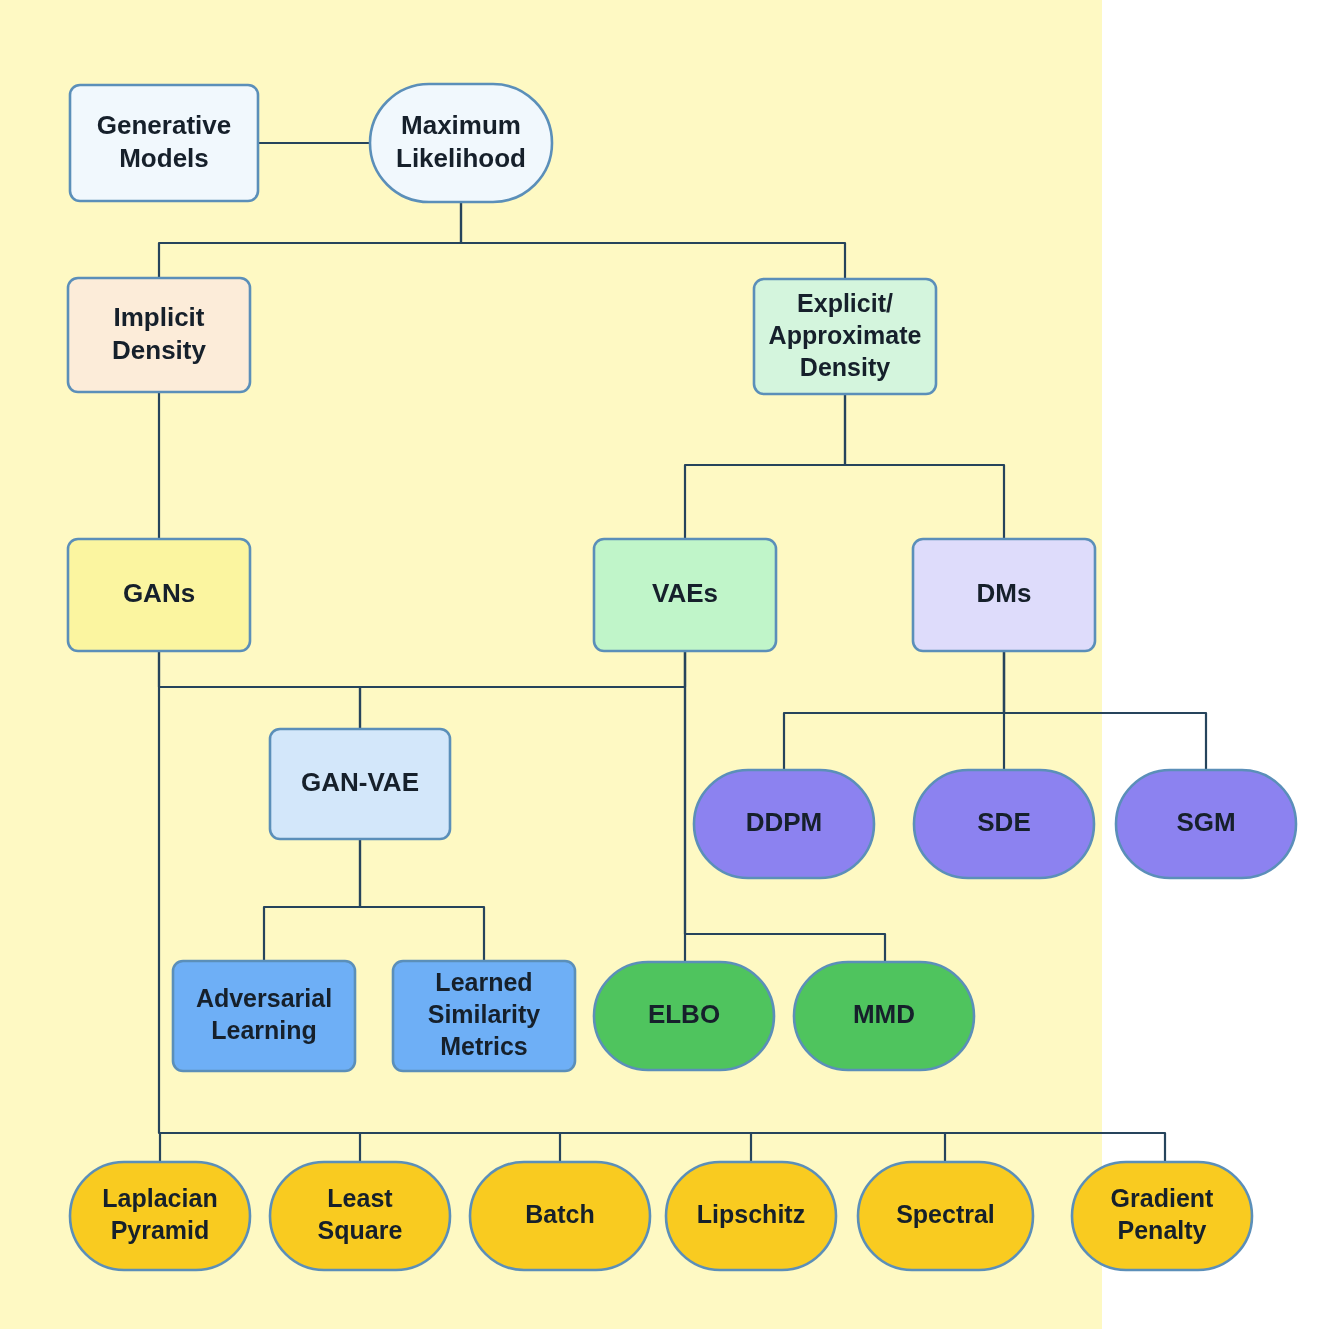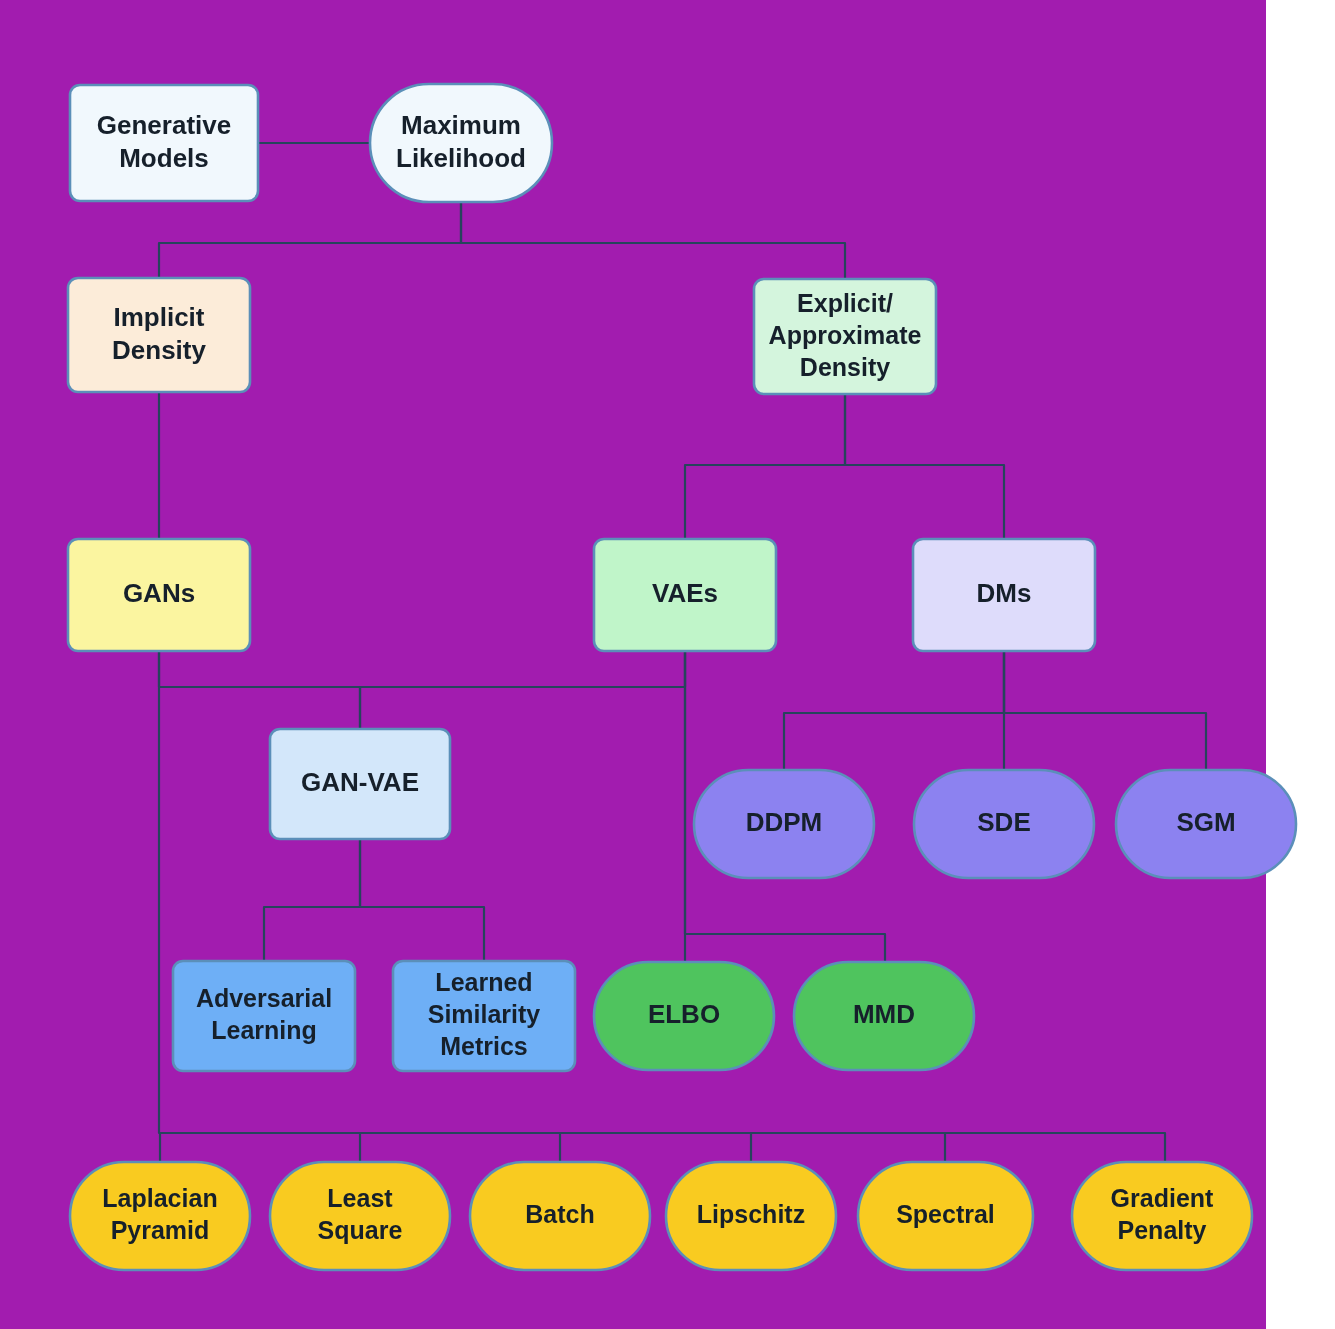--- a/index.html
+++ b/index.html
@@ -8,23 +8,23 @@
     background: #ffffff;
   }
   body {
     width: 1335px;
     height: 1329px;
     font-family: "Liberation Sans", sans-serif;
     overflow: hidden;
   }
   #diagram-root {
     position: relative;
-    width: 1266px;
+    width: 1102px;
     height: 1329px;
-    background: #a21caf;
+    background: #fef9c3;
   }
   svg#flow {
     position: absolute;
     left: 0;
     top: 0;
     width: 1335px;
     height: 1329px;
     display: block;
   }
   .edge {

